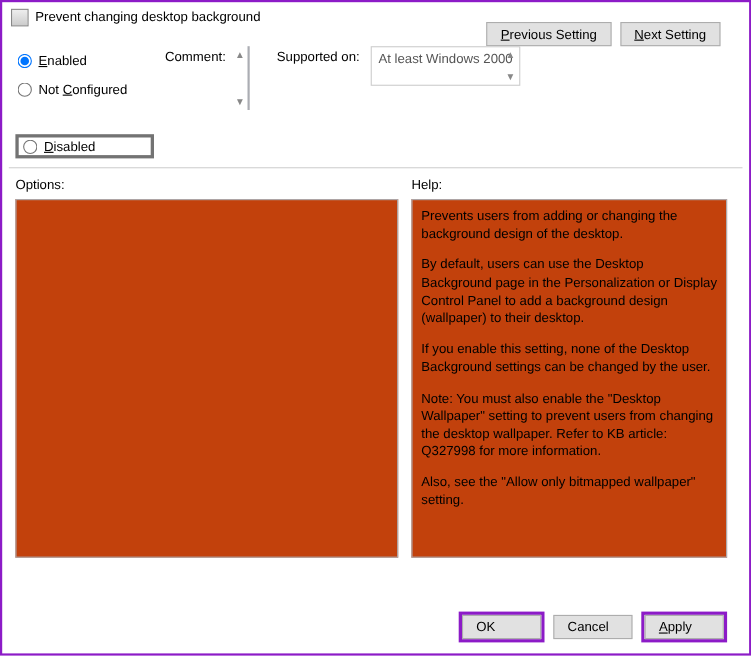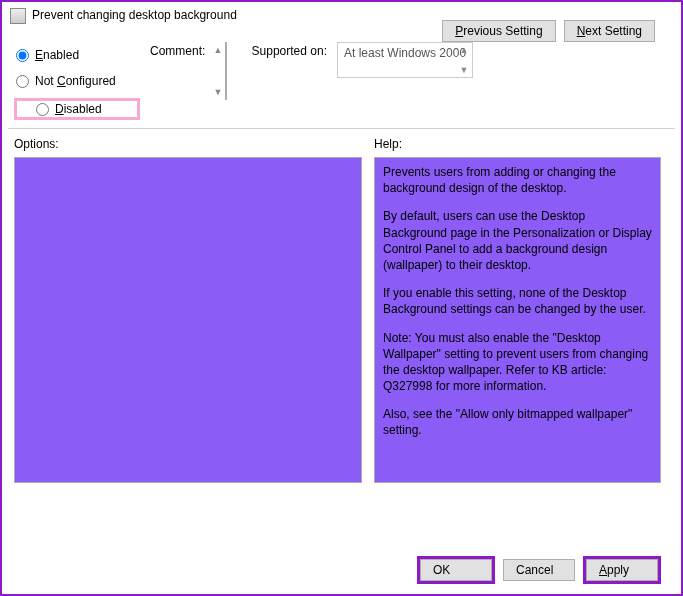--- a/index.html
+++ b/index.html
@@ -63,23 +63,24 @@
     display: flex;
     align-items: center;
     gap: 6px;
     font-size: 12px;
     padding: 2px 2px;
   }
   .radio-row input[type=radio] {
     margin: 0;
   }
   .highlight-box {
-    border: 3px solid #f9a8d4;
+    border: 3px solid #737373;
     display: inline-block;
-    padding: 1px 19px;
+    padding: 1px 4px;
+    margin-top: 24px;
   }
   .right-col {
     flex: 1;
     display: flex;
     gap: 10px;
   }
   .field-row {
     display: flex;
     gap: 10px;
   }
@@ -136,21 +137,21 @@
   .col {
     display: flex;
     flex-direction: column;
     gap: 4px;
   }
   .col-options { width: 348px; }
   .col-help { flex: 1; }
   .col-label { padding: 2px 0 2px 0; }
   .panel {
     border: 1px solid #abadb3;
-    background: #8b5cf6;
+    background: #c2410c;
     flex: 1;
     overflow: hidden;
     padding: 0;
   }
   .help-panel {
     padding: 6px 8px;
     font-size: 12px;
     line-height: 1.35;
     overflow-y: auto;
     height: 320px;

